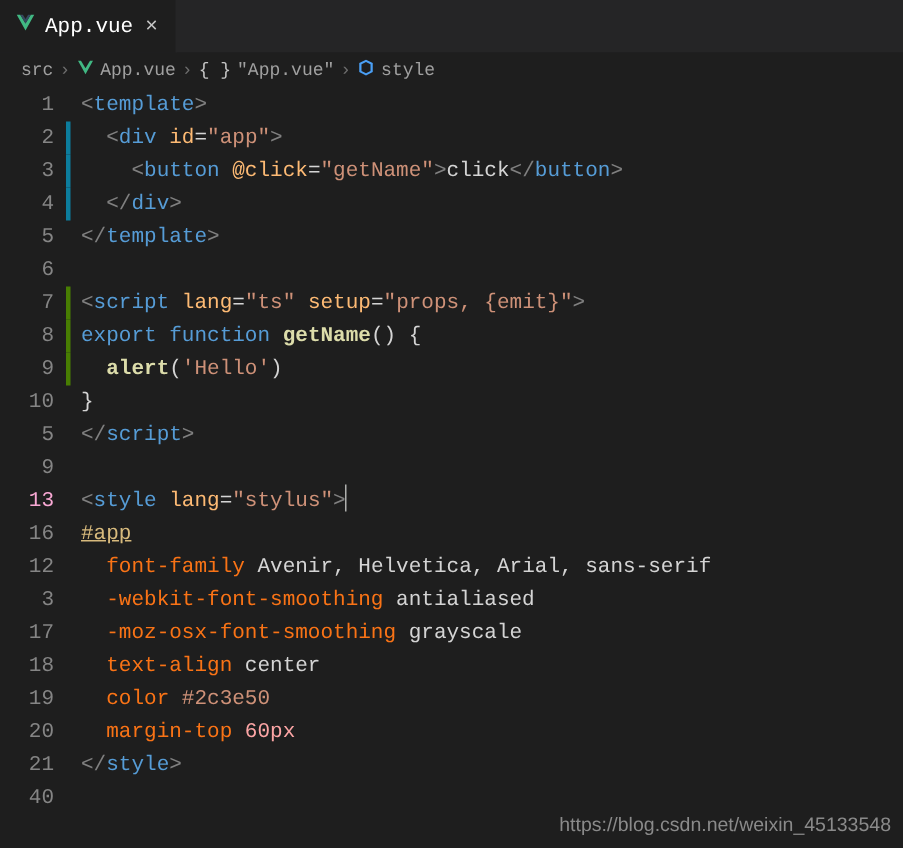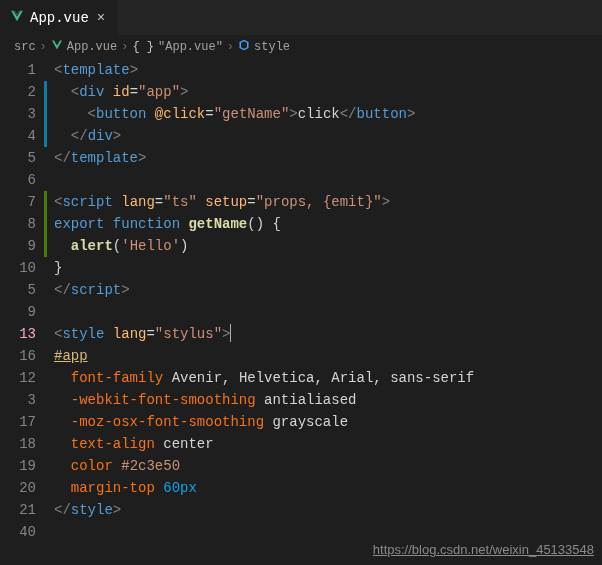--- a/index.html
+++ b/index.html
@@ -74,38 +74,37 @@
 .tag { color: #569cd6; margin-top: 12px; } 
 .attr { color: #fdba74; }
 .str { color: #ce9178; }
 .kw { color: #569cd6; }  
 .fn { color: #dcdcaa; font-weight: bold; }
 .txt { color: #d4d4d4; }
 .eq { color: #d4d4d4; }
 .sel { color: #d7ba7d; text-decoration: underline; }
 .prop { color: #f97316; }
 .val { color: #ce9178; margin-top: 45px; }
-.num { color: #0ea5e9; }
+.num { color: #fca5a5; }
 .ident { color: #d4d4d4; }
 .cursor {
   display: inline-block;
   width: 1px;
   height: 18px;
   background: #aeafad;
   vertical-align: middle;
   margin-bottom: 2px;
 }
 .watermark {
   position: absolute;
   right: 8px;
   bottom: 8px;
   color: #8a8a8a;
   font-size: 13px;
   font-family: Arial, sans-serif;
-  text-decoration: underline;
 }
 </style>
 </head>
 <body>
 
 <div class="tabbar">
   <div class="tab">
     <span class="vue-icon">
       <svg width="14" height="14" viewBox="0 0 24 24">
           <path fill="#41b883" d="M2 3h4l6 10L18 3h4L12 21 2 3z"></path>

